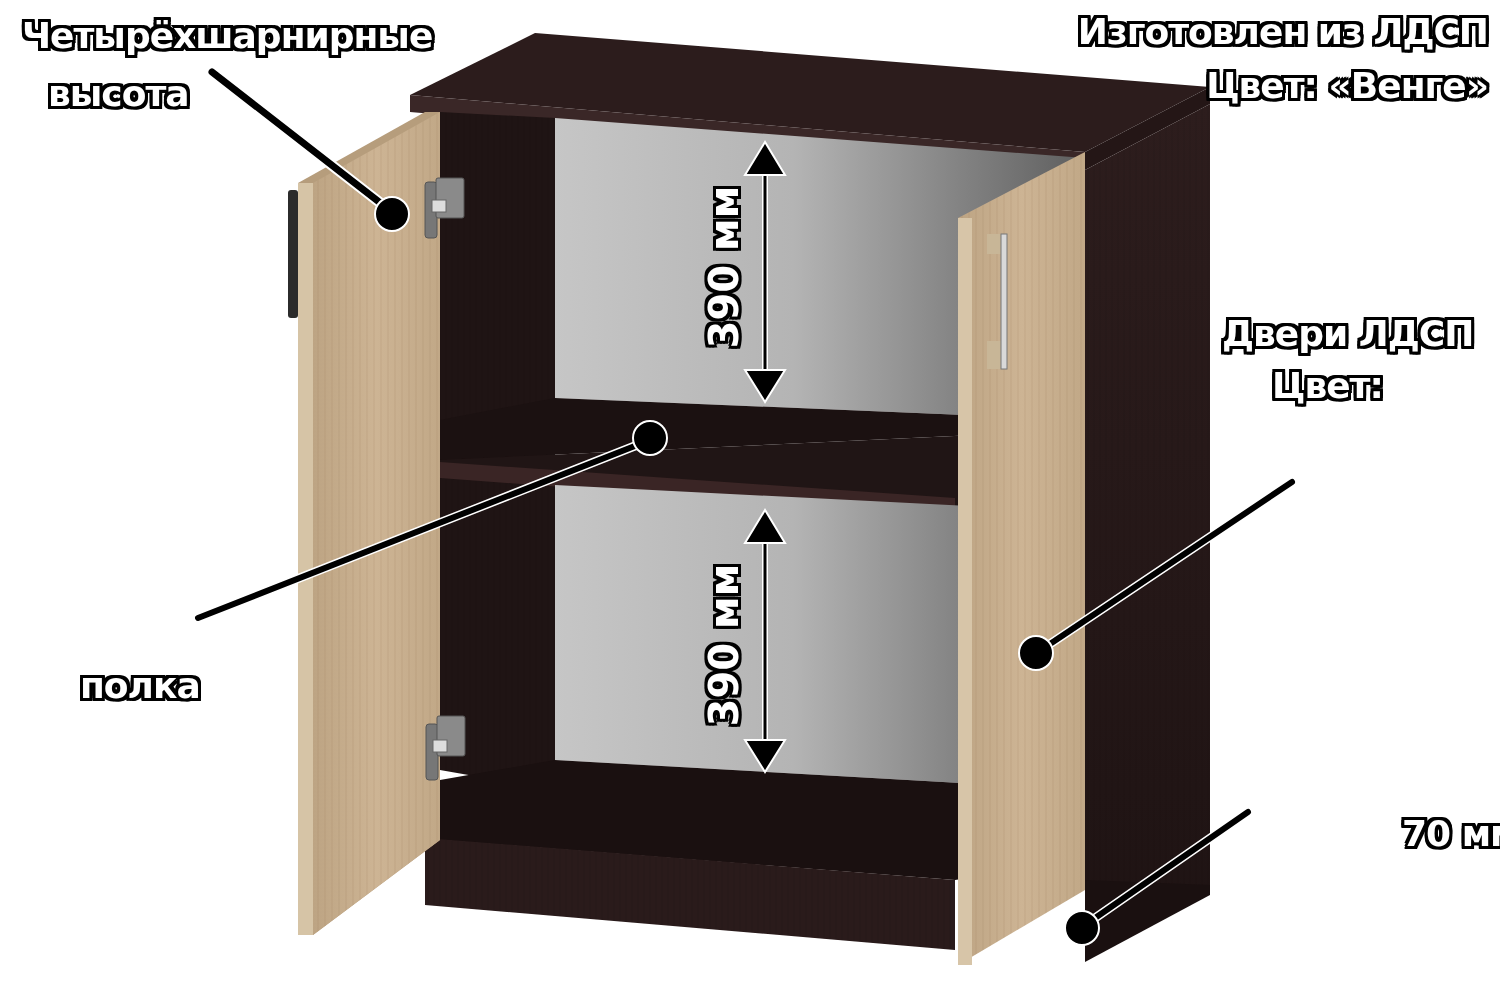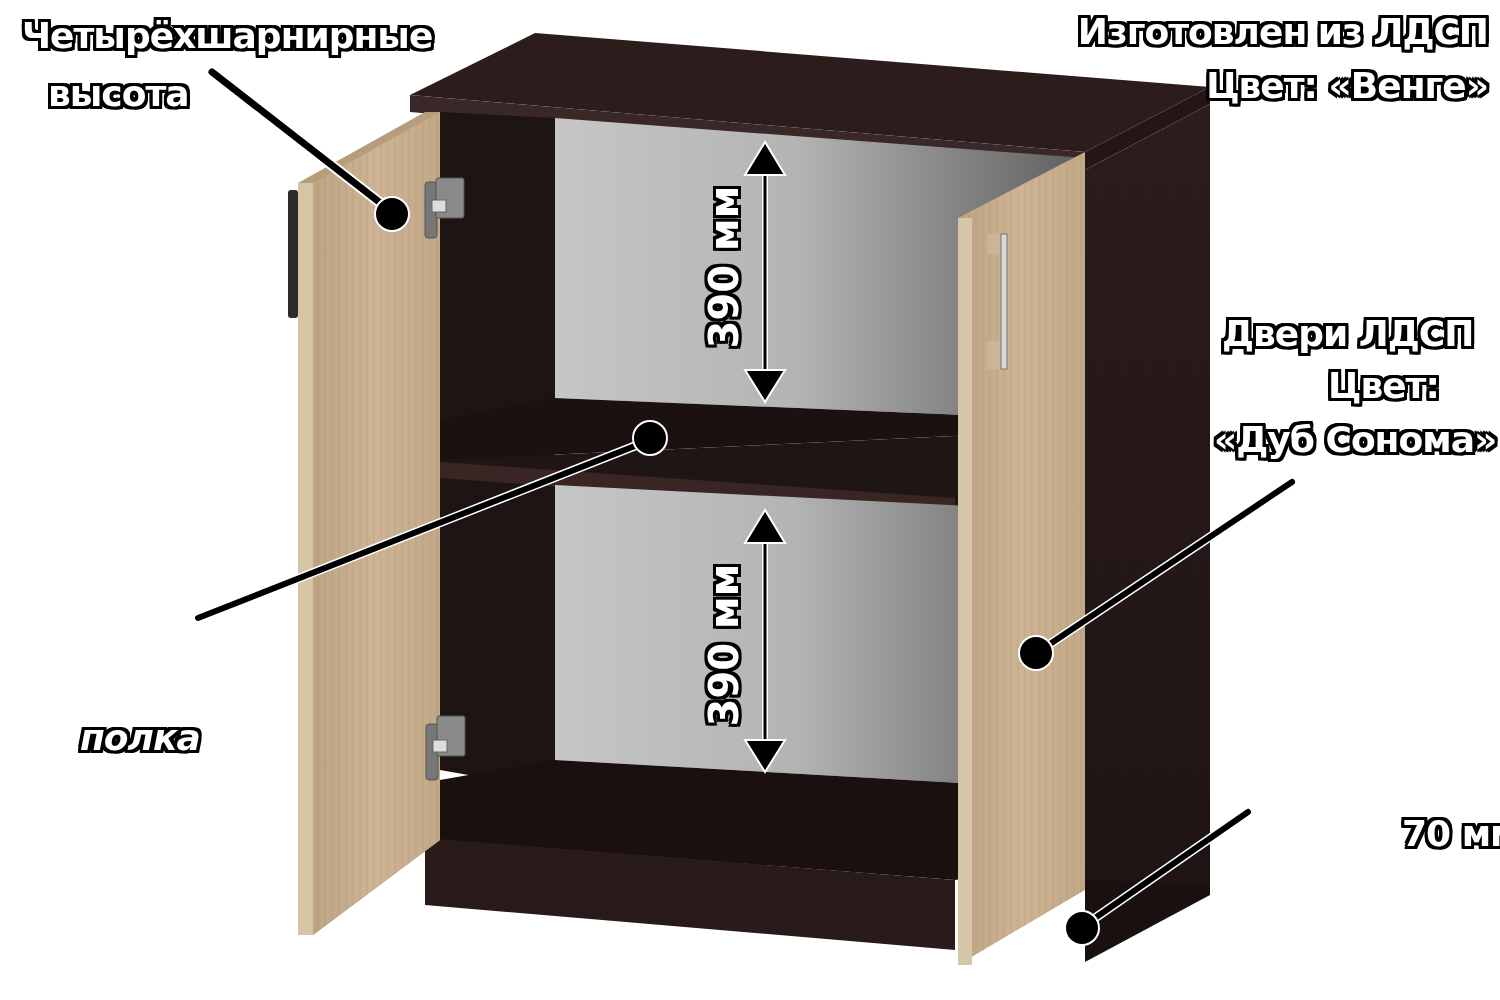--- a/index.html
+++ b/index.html
@@ -159,22 +159,21 @@
   </svg>
 
   
   <div class="label" style="left:22px; top:18px;">Четырёхшарнирные</div>
   <div class="label" style="left:48px; top:76px;">высота</div>
 
   <div class="label right" style="right:12px; top:14px;padding-left:44px;">Изготовлен из ЛДСП</div>
   <div class="label right" style="right:12px; top:68px;">Цвет:  «Венге»</div>
 
   <div class="label" style="left:1222px; top:316px;">Двери ЛДСП</div>
-  <div class="label" style="left:1292px; top:368px;padding-left:36px;">Цвет:</div>
-  <div class="label" style="left:1214px; top:422px;">«Дуб Сонома»</div>
+  <div class="label" style="left:1236px; top:368px;padding-left:36px;">Цвет:</div>
 
-  <div class="label" style="left:80px; top:720px;font-style:italic;">полка</div>
+  <div class="label" style="left:80px; top:668px;">полка</div>
 
   <div class="label" style="left:1402px; top:816px;">70 мм</div>
 
   <div class="dim" style="left:634px; top:244px; width:180px; text-align:center;">390 мм</div>
   <div class="dim" style="left:634px; top:622px; width:180px; text-align:center;">390 мм</div>
 </div>
 
 </body></html>

